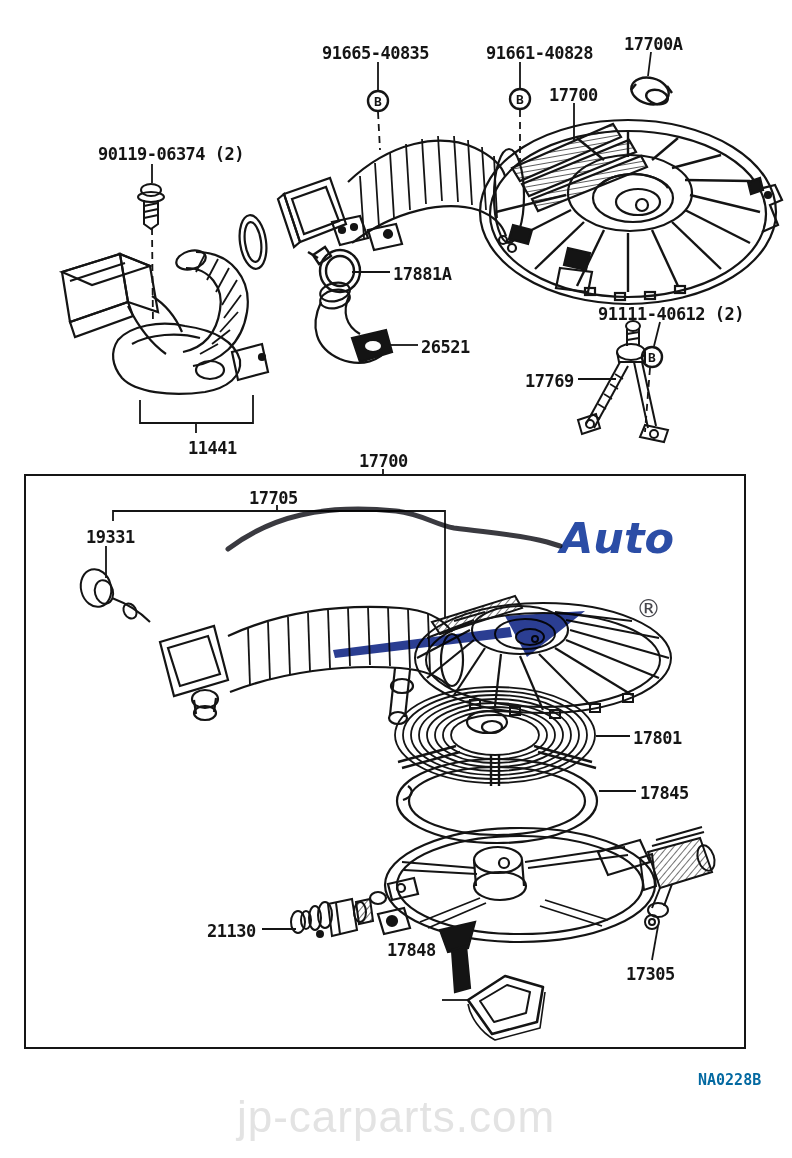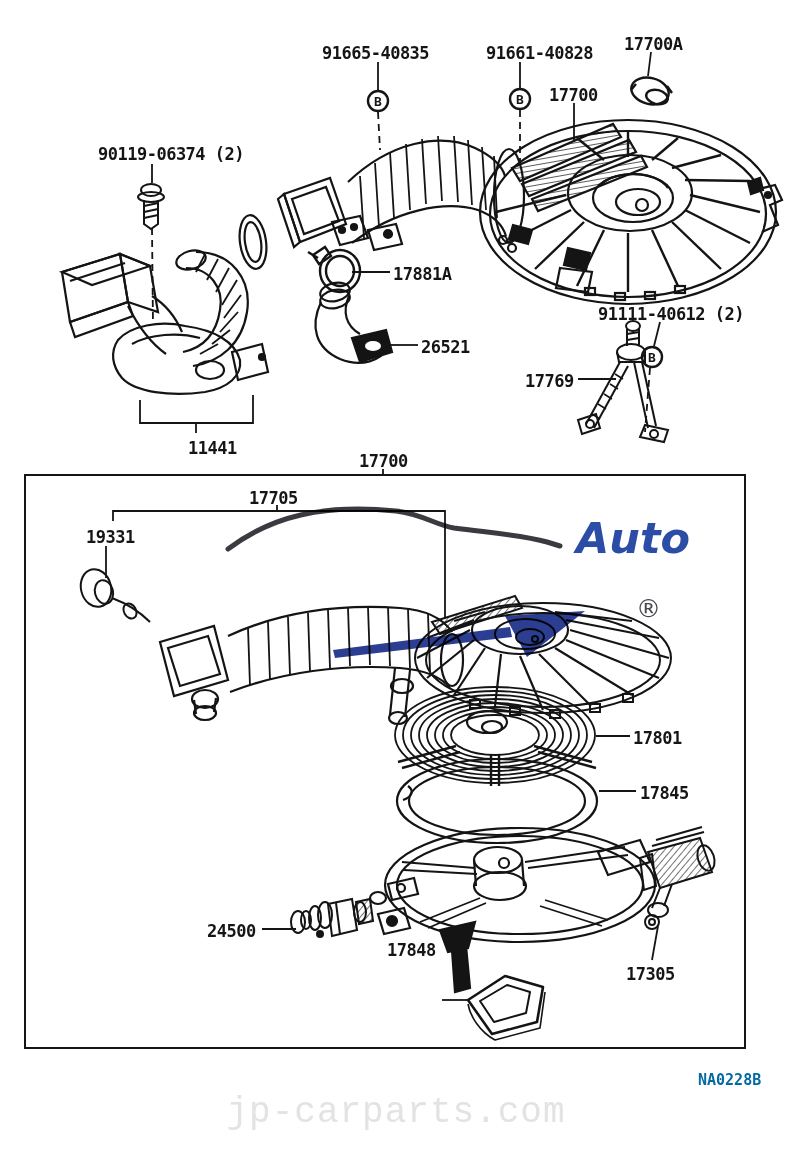--- a/index.html
+++ b/index.html
@@ -7,25 +7,25 @@
          font-family:"DejaVu Sans Mono",monospace;}
   svg{position:absolute;left:0;top:0;}
   .lbl{position:absolute;font:700 17px "DejaVu Sans Mono",monospace;color:#151515;
        letter-spacing:-0.5px;white-space:nowrap;}
   .code{position:absolute;font:700 15px "DejaVu Sans Mono",monospace;color:#0369a1;}
   .wm-text{position:absolute;left:124px;top:549px;font-family:"DejaVu Sans",sans-serif;
            font-style:italic;font-weight:700;font-size:96px;line-height:1;
            letter-spacing:-5px;mix-blend-mode:multiply;white-space:nowrap;}
   .wm-auto{position:absolute;left:560px;top:517px;font-family:"DejaVu Sans",sans-serif;
            font-style:italic;font-weight:700;font-size:43px;line-height:1;
-           mix-blend-mode:multiply;margin-left:16px;}
+           mix-blend-mode:multiply;}
   .wm-reg{position:absolute;left:636px;top:594px;font-family:"DejaVu Sans",sans-serif;
           font-size:25px;mix-blend-mode:multiply;}
   .site{position:absolute;left:0;right:0;top:1092px;text-align:center;
-        font-family:Liberation Mono, monospace;font-size:36px;letter-spacing:1px;}
+        font-family:Liberation Sans, sans-serif;font-size:44px;letter-spacing:1px;}
 </style>
 </head>
 <body>
 
 <div class="stage">
 
 <svg width="792" height="1158" viewBox="0 0 792 1158">
   <defs>
     <pattern id="hatch" width="5" height="5" patternUnits="userSpaceOnUse" patternTransform="rotate(80)">
       <line x1="0" y1="0" x2="0" y2="5" stroke="#141414" stroke-width="1.4"></line>
@@ -401,19 +401,19 @@
   <div class="lbl" style="left:393px;top:264px">17881A</div>
   <div class="lbl" style="left:421px;top:337px">26521</div>
   <div class="lbl" style="left:598px;top:304px">91111-40612 (2)</div>
   <div class="lbl" style="left:525px;top:371px">17769</div>
   <div class="lbl" style="left:188px;top:438px">11441</div>
   <div class="lbl" style="left:359px;top:451px">17700</div>
   <div class="lbl" style="left:249px;top:488px">17705</div>
   <div class="lbl" style="left:86px;top:527px">19331</div>
   <div class="lbl" style="left:633px;top:728px">17801</div>
   <div class="lbl" style="left:640px;top:783px">17845</div>
-  <div class="lbl" style="left:207px;top:921px">24500</div>
+  <div class="lbl" style="left:207px;top:921px">21130</div>
   <div class="lbl" style="left:626px;top:964px">17305</div>
   <div class="lbl" style="left:387px;top:940px">17848</div>
 
   <div class="code" style="left:698px;top:1071px">NA0228B</div>
   <div class="site" style="color:#e3e3e3">jp-carparts.com</div>
 </div>
 
 </body></html>

